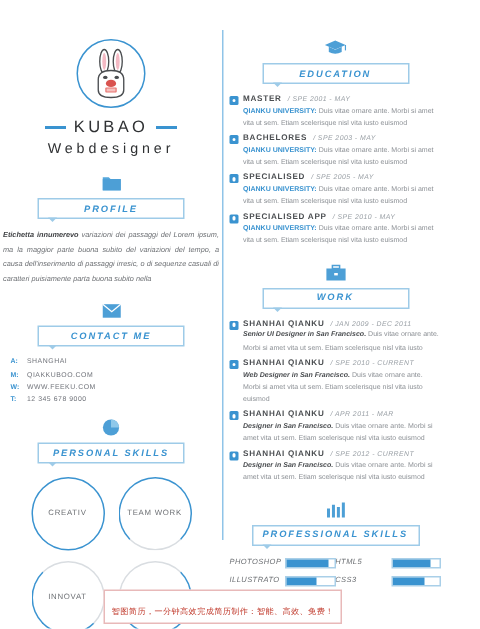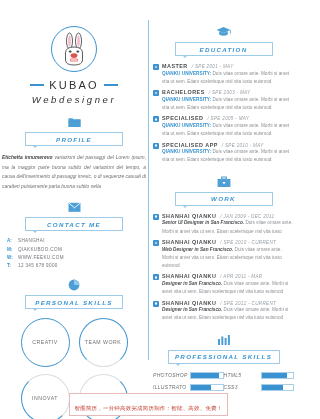--- a/index.html
+++ b/index.html
@@ -18,21 +18,21 @@
 
   
   .avatar-wrap{display:flex;justify-content:center;margin-top:26px;}
   .avatar{width:44px;height:44px;border-radius:50%;border:1.2px solid #3a93d0;
           display:flex;align-items:center;justify-content:center;background:#fff;}
   
   .name-row{display:flex;align-items:center;justify-content:center;margin-top:7px;gap:5px;}
   .dash{width:14px;height:1.4px;background:#3a93d0;}
   .name{font-size:11px;letter-spacing:2.2px;color:#2f3133;}
   .role{text-align:center;font-size:9.5px;letter-spacing:2.6px;color:#2f3133;
-        font-style:italic;margin-top:3px;}
+        margin-top:3px;}
 
   
   .sec-icon{display:flex;justify-content:center;margin-top:11px;}
   .ribbon{margin:4px auto 0 auto;position:relative;width:96px;height:12px;
           border:0.8px solid #9ecbe8;background:#fff;
           display:flex;align-items:center;justify-content:center;}
   .ribbon span{font-size:6.2px;letter-spacing:1.3px;color:#3a93d0;font-style:italic;font-weight:bold;}
   .ribbon:after{content:"";position:absolute;left:6px;bottom:-3px;width:0;height:0;
                 border-left:3px solid transparent;border-right:3px solid transparent;
                 border-top:3px solid #9ecbe8;}

